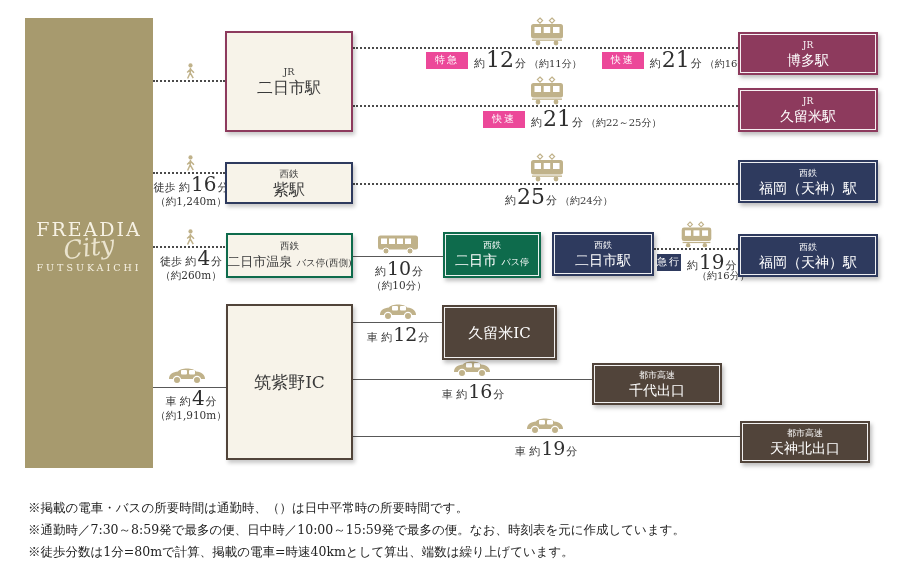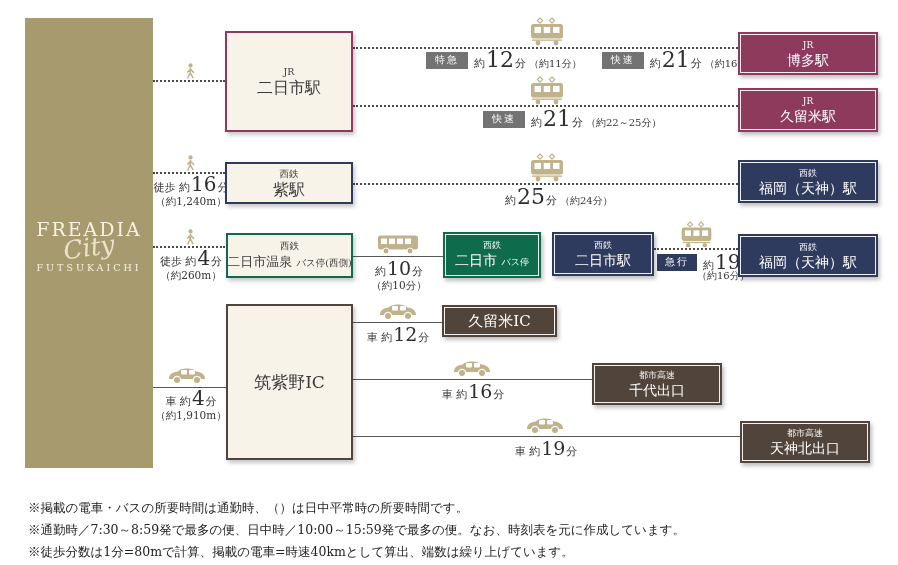--- a/index.html
+++ b/index.html
@@ -39,21 +39,21 @@
   .s-navy{background:#2e3a5e;}
   .s-green{background:#0e6b4c;}
   .s-brown{background:#51443a;}
   .sbox .co{font-size:9px;line-height:12px;opacity:.95;}
   .sbox .nm{font-size:14px;line-height:18px;white-space:nowrap;}
   .sbox .nm .sm{font-size:9px;}
 
   
   .tlabel{display:flex;align-items:baseline;white-space:nowrap;}
   .badge{font-size:10px;color:#fff;padding:1px 9px 2px;letter-spacing:2px;margin-right:6px;align-self:center;}
-  .badge.m{background:#737373;}
+  .badge.m{background:#ec4899;}
   .badge.n{background:#2e3a5e;}
   .t-sm{font-size:11px;color:#333;}
   .t-num{font-size:22px;color:#2f2f2f;line-height:22px;padding:0 1px;}
   .t-paren{font-size:10px;color:#333;margin-left:3px;}
   .gap{width:20px;}
 
   
   .wlabel{text-align:center;white-space:nowrap;line-height:15px;}
   .wlabel .t-num{font-size:20px;line-height:18px;}
   .wlabel .dist{display:block;font-size:10.5px;line-height:13px;color:#333;}
@@ -244,21 +244,21 @@
   <div class="abs sbox s-green" style="left:443px;top:232px;width:98px;height:46px;">
     <span class="co">西鉄</span>
     <span class="nm"><span>二日市</span> <span class="sm">バス停</span></span>
   </div>
   <div class="abs sbox s-navy" style="left:552px;top:232px;width:102px;height:44px;">
     <span class="co">西鉄</span>
     <span class="nm">二日市駅</span>
   </div>
 
   <div class="abs tlabel" style="left:657px;top:251px;">
-    <span class="badge n" style="padding:1px 8px 2px;">急行</span>
+    <span class="badge n" style="padding:1px 0 2px;">急行</span>
     <span class="t-sm">約</span>
       <span class="t-num" style="font-size:20px;">19</span>
       <span class="t-sm">分</span>
   </div>
   <div class="abs t-paren" style="left:694px;top:269px;">（約16分）</div>
 
   <div class="abs sbox s-maroon" style="left:738px;top:32px;width:140px;height:43px;">
     <span class="co">JR</span>
     <span class="nm">博多駅</span>
   </div>
@@ -267,21 +267,21 @@
     <span class="nm">久留米駅</span>
   </div>
   <div class="abs sbox s-navy" style="left:738px;top:160px;width:140px;height:43px;">
     <span class="co">西鉄</span>
     <span class="nm">福岡（天神）駅</span>
   </div>
   <div class="abs sbox s-navy" style="left:738px;top:234px;width:140px;height:43px;">
     <span class="co">西鉄</span>
     <span class="nm">福岡（天神）駅</span>
   </div>
-  <div class="abs sbox s-brown" style="left:442px;top:305px;width:115px;height:32px;">
+  <div class="abs sbox s-brown" style="left:442px;top:305px;width:115px;height:55px;">
     <span class="nm" style="font-size:15px;">久留米IC</span>
   </div>
   <div class="abs sbox s-brown" style="left:592px;top:363px;width:130px;height:42px;">
     <span class="co">都市高速</span>
     <span class="nm">千代出口</span>
   </div>
   <div class="abs sbox s-brown" style="left:740px;top:421px;width:130px;height:42px;">
     <span class="co">都市高速</span>
     <span class="nm">天神北出口</span>
   </div>

